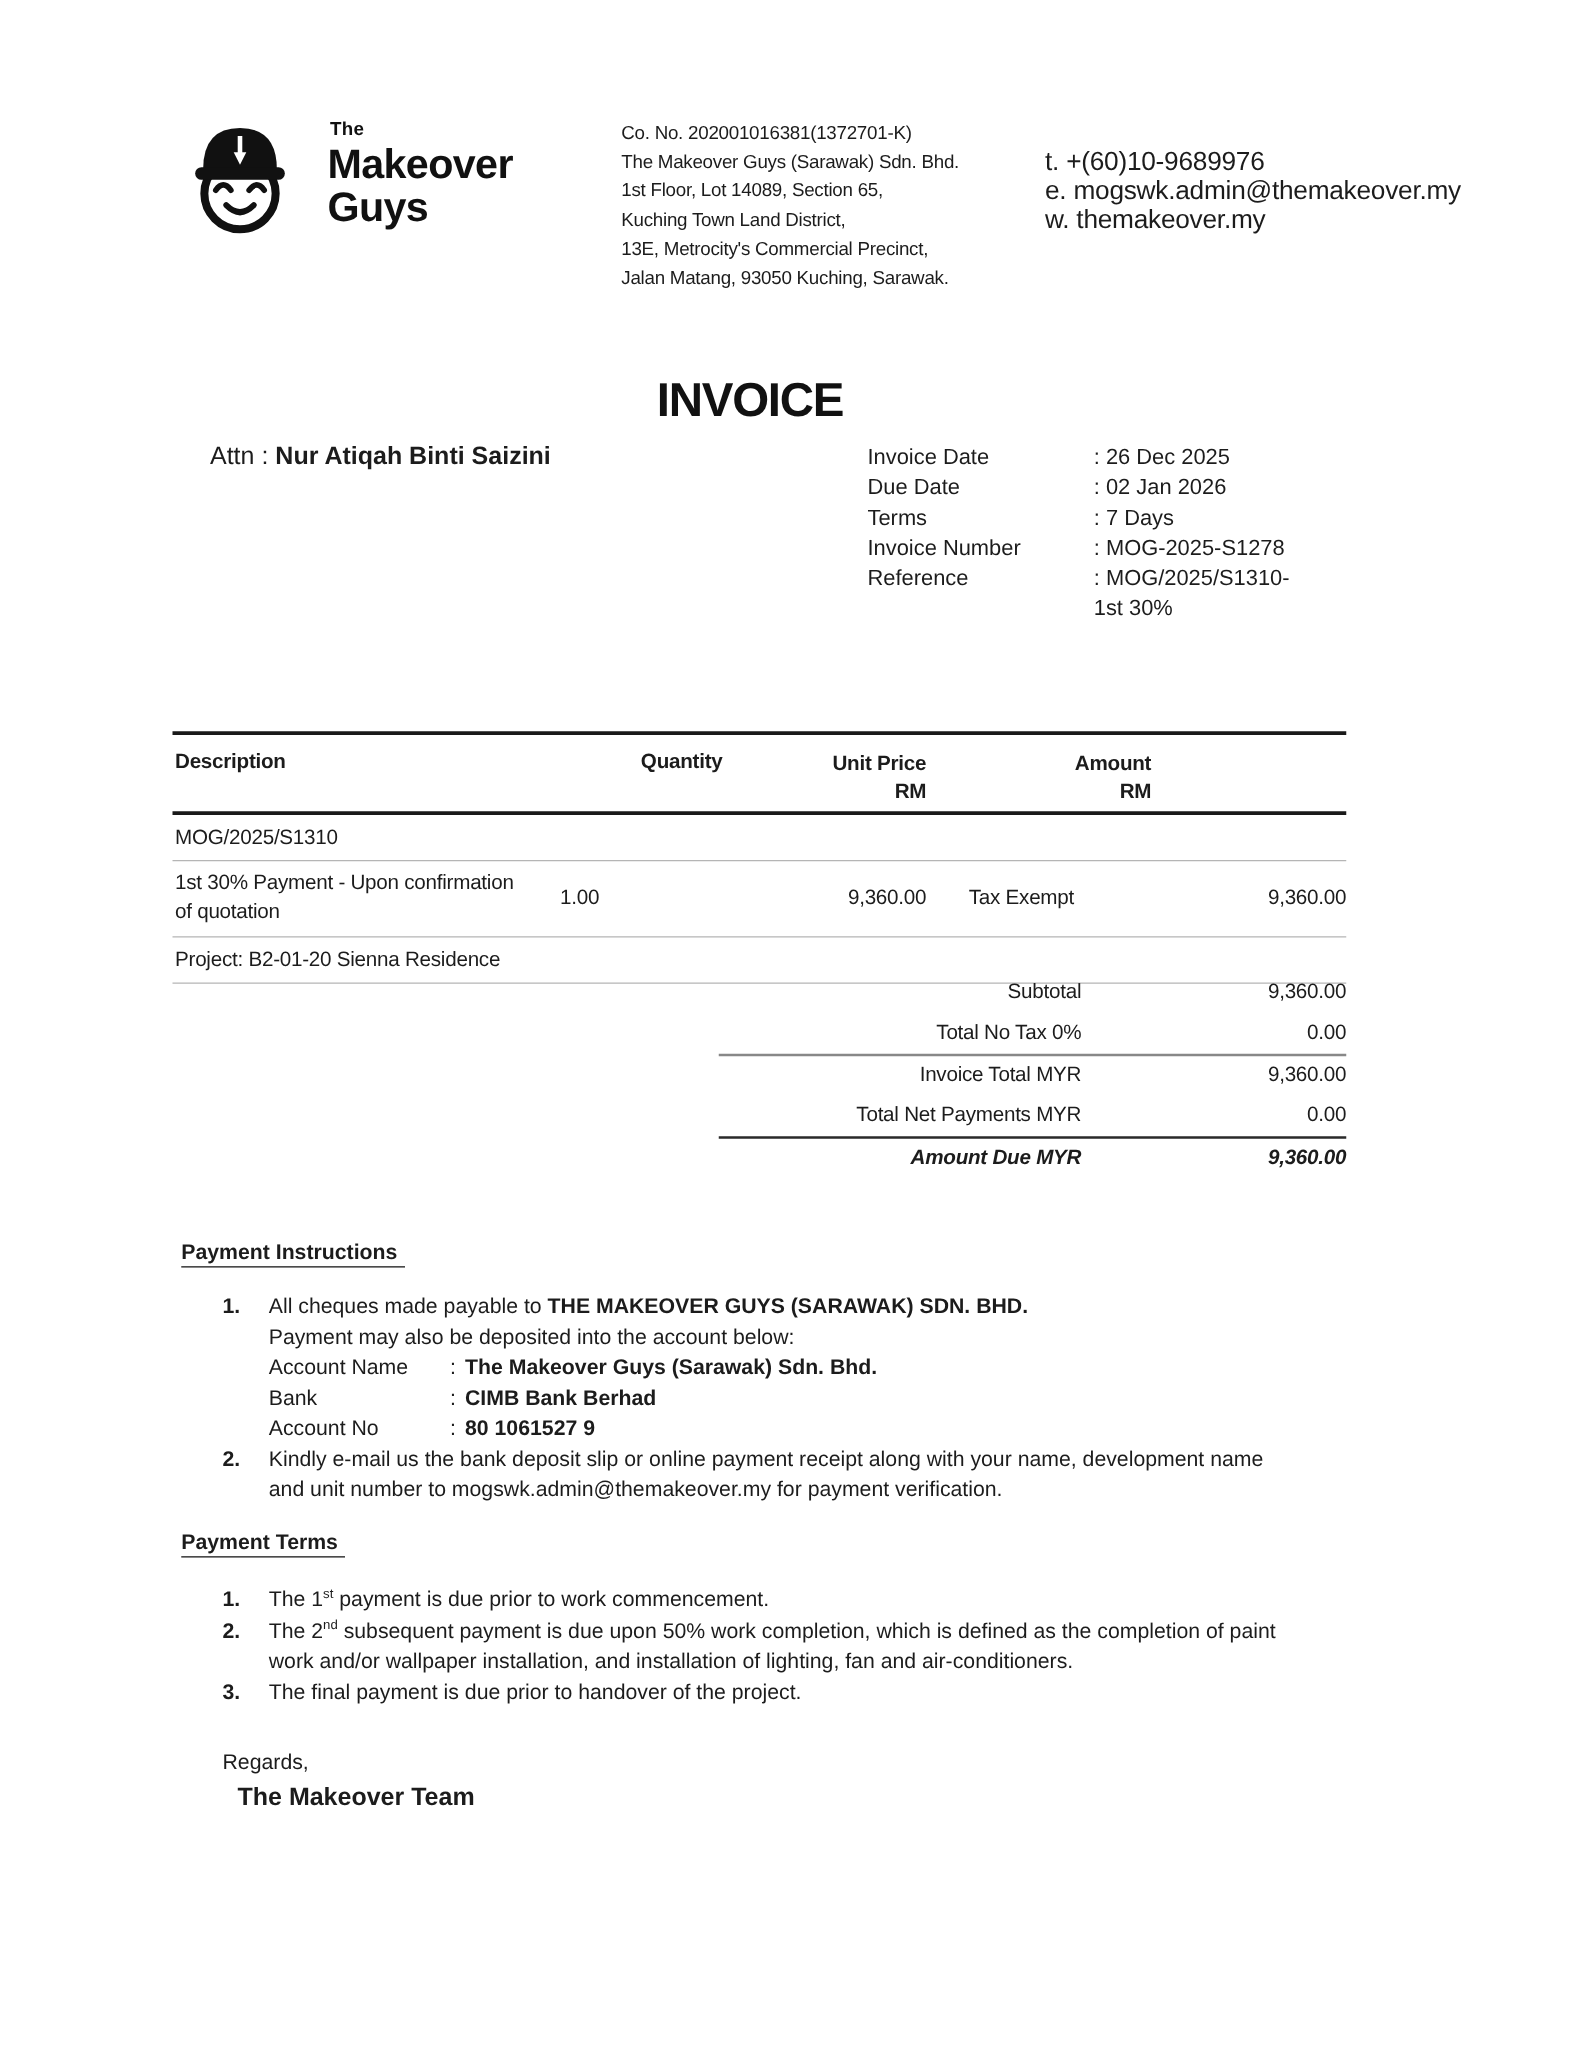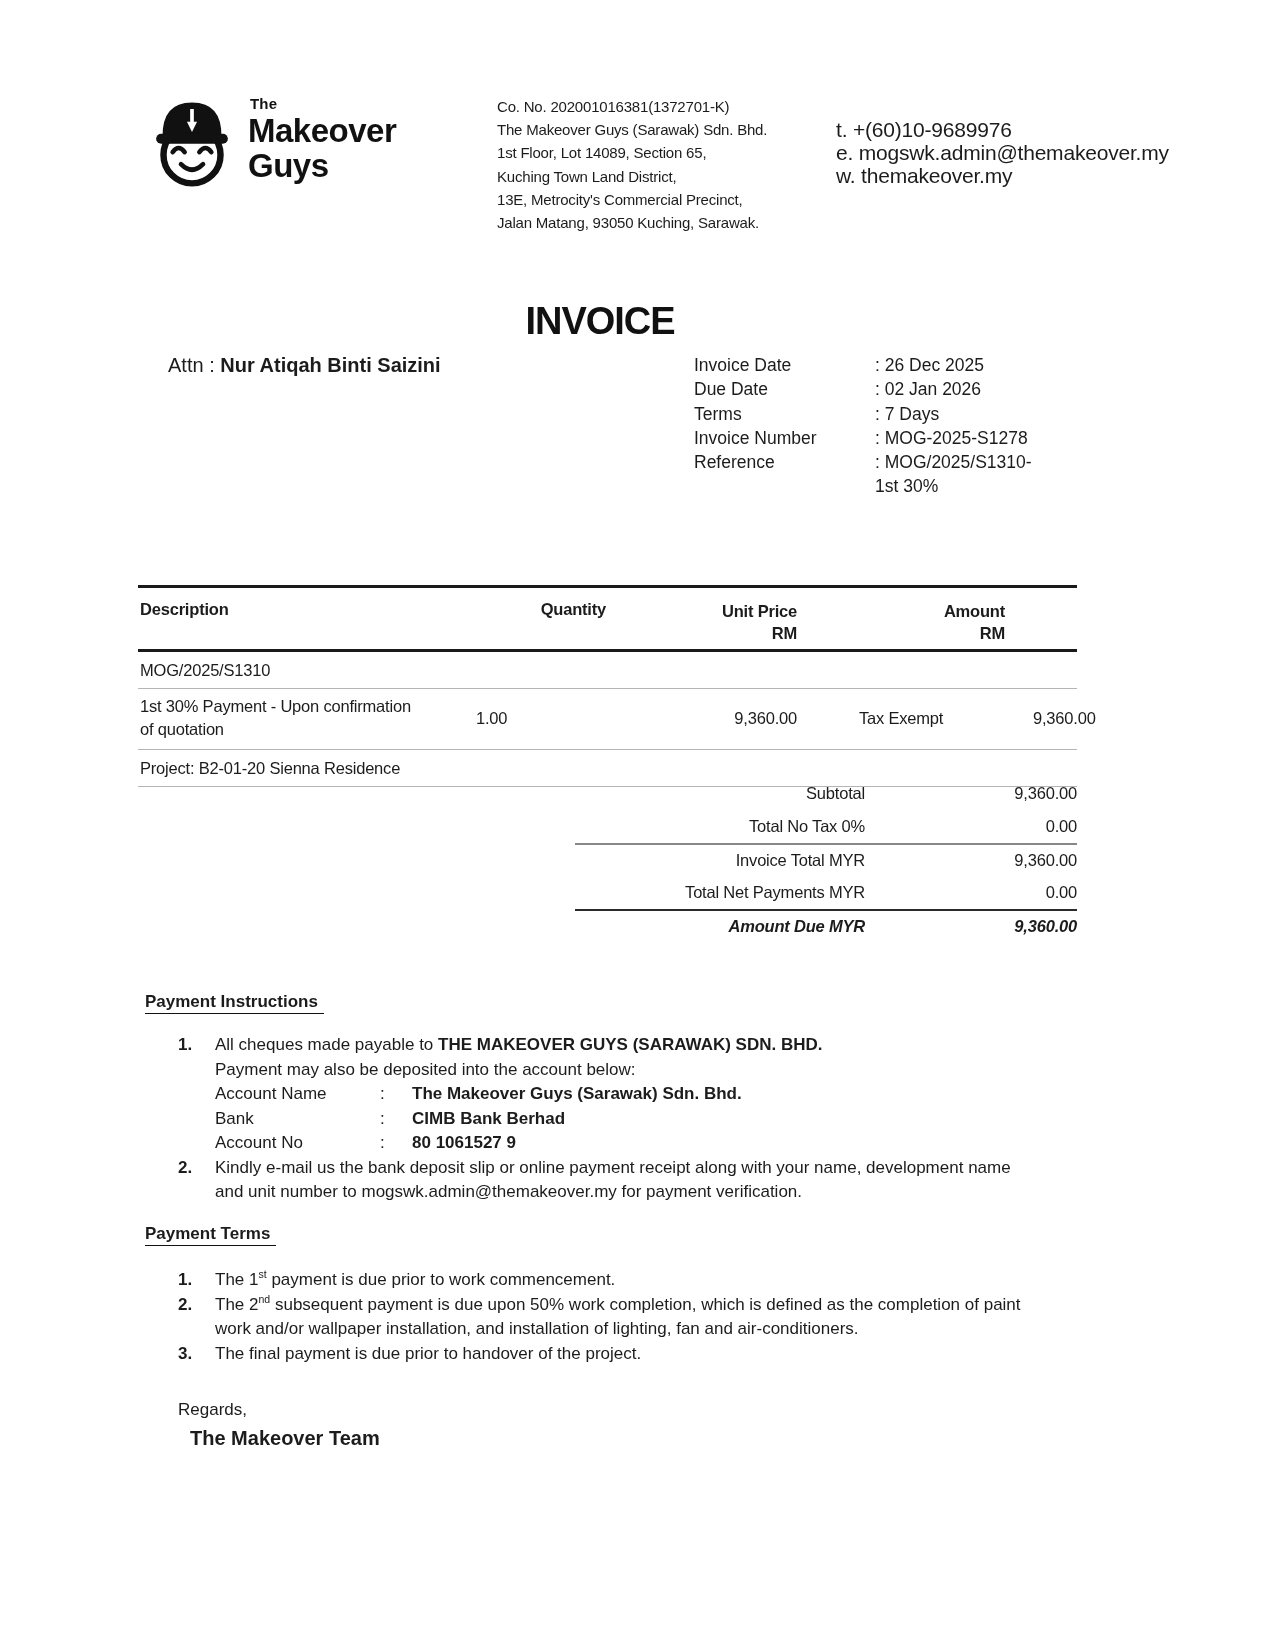--- a/index.html
+++ b/index.html
@@ -10,21 +10,21 @@
     height: 1650px;
     background: #ffffff;
     font-family: "Liberation Sans", sans-serif;
     color: #1c1c1c;
     margin: 0 auto;
     overflow: hidden;
   }
   .b { font-weight: bold; }
 
   
-  .logo-block { position: absolute; left: 146px; top: 92px; display: flex; gap: 10px; }
+  .logo-block { position: absolute; left: 146px; top: 92px; display: flex; gap: 24px; }
   .logo-icon { width: 92px; height: 100px; }
   .wordmark { padding-top: 4px; line-height: 1; color: #111; }
   .wordmark .wm1 { display: block; font-weight: bold; font-size: 15px; letter-spacing: .2px; margin-left: 2px; }
   .wordmark .wm2 { display: block; font-weight: bold; font-size: 33px; letter-spacing: -0.5px; margin-top: 3px; }
   .wordmark .wm3 { display: block; font-weight: bold; font-size: 33px; letter-spacing: -0.5px; margin-top: 2px; }
 
   .company-block { position: absolute; left: 497px; top: 95px; font-size: 15px; line-height: 23.2px; letter-spacing: -0.2px; }
   .contact-block { position: absolute; left: 836px; top: 118px; font-size: 21px; line-height: 23.2px; letter-spacing: -0.2px; }
 
   
@@ -33,21 +33,21 @@
   .attn-line { position: absolute; left: 168px; top: 354px; font-size: 20px; }
 
   .meta-block { position: absolute; left: 694px; top: 353px; font-size: 17.5px; }
   .meta-row { display: flex; line-height: 24.3px; }
   .meta-label { width: 181px; flex: none; }
   .meta-value { white-space: nowrap; }
   .meta-cont { margin-left: 181px; line-height: 24.3px; }
 
   
   .items-table { position: absolute; left: 138px; top: 585px; width: 939px; font-size: 16.5px; letter-spacing: -0.2px; }
-  .tbl-grid { display: grid; grid-template-columns: 310px 130px 163px 180px 1fr; gap: 28px; }
+  .tbl-grid { display: grid; grid-template-columns: 310px 130px 163px 180px 1fr; }
   .thead { border-top: 3px solid #1a1a1a; border-bottom: 3px solid #1a1a1a; font-weight: bold; min-height: 67px; }
   .thead .c-desc { padding: 12px 2px 0 2px; }
   .thead .c-qty  { padding-top: 12px; text-align: right; }
   .thead .c-unit { padding-top: 12px; text-align: right; line-height: 22px; }
   .thead .c-tax  { display: flex; align-items: center; justify-content: center; padding-bottom: 4px; }
   .thead .c-amt  { padding-top: 12px; text-align: right; line-height: 22px; }
   .group-row { padding: 9px 2px 8px 2px; border-bottom: 1px solid #b5b5b5; }
   .item-row { align-items: center; padding: 6px 0 8px 0; border-bottom: 1px solid #b5b5b5; }
   .item-row .c-desc { padding: 0 12px 0 2px; line-height: 23px; max-width: 300px; }
   .item-row .c-qty  { }
@@ -70,21 +70,21 @@
   .section-heading span { display: inline-block; border-bottom: 1.6px solid #111; padding: 0 6px 1px 0; }
   .pi-heading { top: 992px; }
   .pt-heading { top: 1224px; }
 
   .num-list { position: absolute; left: 178px; width: 858px; font-size: 17px; line-height: 24.5px; }
   .pi-list { top: 1033px; }
   .pt-list { top: 1268px; }
   .num-item { display: flex; }
   .num-item .num { width: 37px; flex: none; font-weight: bold; }
   .num-item .content { flex: 1; }
-  .acct-row { display: flex; gap: 20px; }
+  .acct-row { display: flex; }
   .acct-label { width: 145px; flex: none; }
   .acct-sep { width: 12px; flex: none; }
   sup { font-size: 0.62em; line-height: 0; vertical-align: super; }
 
   
   .sign-block { position: absolute; left: 178px; top: 1398px; }
   .sign-regards { font-size: 17px; line-height: 24px; }
   .sign-team { font-size: 20px; font-weight: bold; margin-top: 5px; margin-left: 12px; }
   .page-footer { position: absolute; left: 0; top: 1487px; width: 1212px; text-align: center; font-size: 15.5px; }
 </style>

